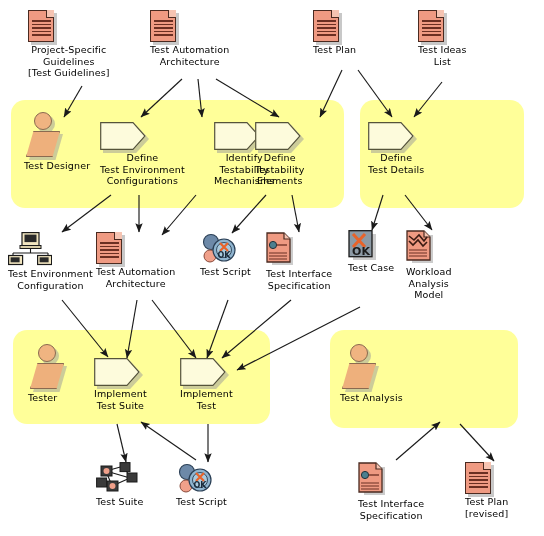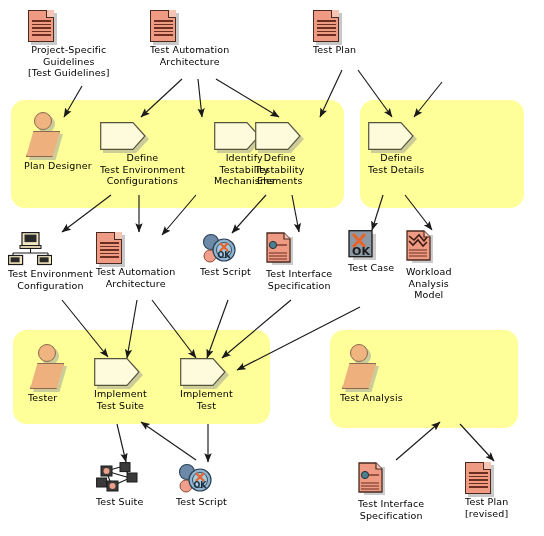--- a/index.html
+++ b/index.html
@@ -164,29 +164,43 @@
         <div class="fold"></div>
       <div class="ln" style="top:10px"></div>
         <div class="ln" style="top:13.5px"></div>
       <div class="ln" style="top:17px"></div>
         <div class="ln" style="top:20.5px"></div>
       <div class="ln" style="top:24px"></div>
     </div>
     <div class="lbl">Test Plan</div>
   </div>
 
+  <div class="node" style="left:418px;top:10px;width:64px;">
+    <div class="doc">
+      <div class="sh"></div>
+        <div class="bd"></div>
+        <div class="fold"></div>
+      <div class="ln" style="top:10px"></div>
+        <div class="ln" style="top:13.5px"></div>
+      <div class="ln" style="top:17px"></div>
+        <div class="ln" style="top:20.5px"></div>
+      <div class="ln" style="top:24px"></div>
+    </div>
+    <div class="lbl">Test Ideas
+List</div>
+  </div>
 
   <div class="node" style="left:24px;top:112px;width:82px;">
     <div class="role">
       <div class="headsh"></div>
         <div class="bodysh"></div>
       <div class="head"></div>
         <div class="body"></div>
     </div>
-    <div class="lbl">Plan Designer</div>
+    <div class="lbl">Test Designer</div>
   </div>
 
   <div class="node" style="left:100px;top:122px;width:88px;">
     <div class="act">
       <div class="sh"></div>
         <div class="bd"></div>
       <svg width="46" height="28">
           <path d="M0.7,0.7 L33,0.7 L45,14 L33,27.3 L0.7,27.3 z" fill="none" stroke="#55533a" stroke-width="1.2"></path>
         </svg>
     </div>

